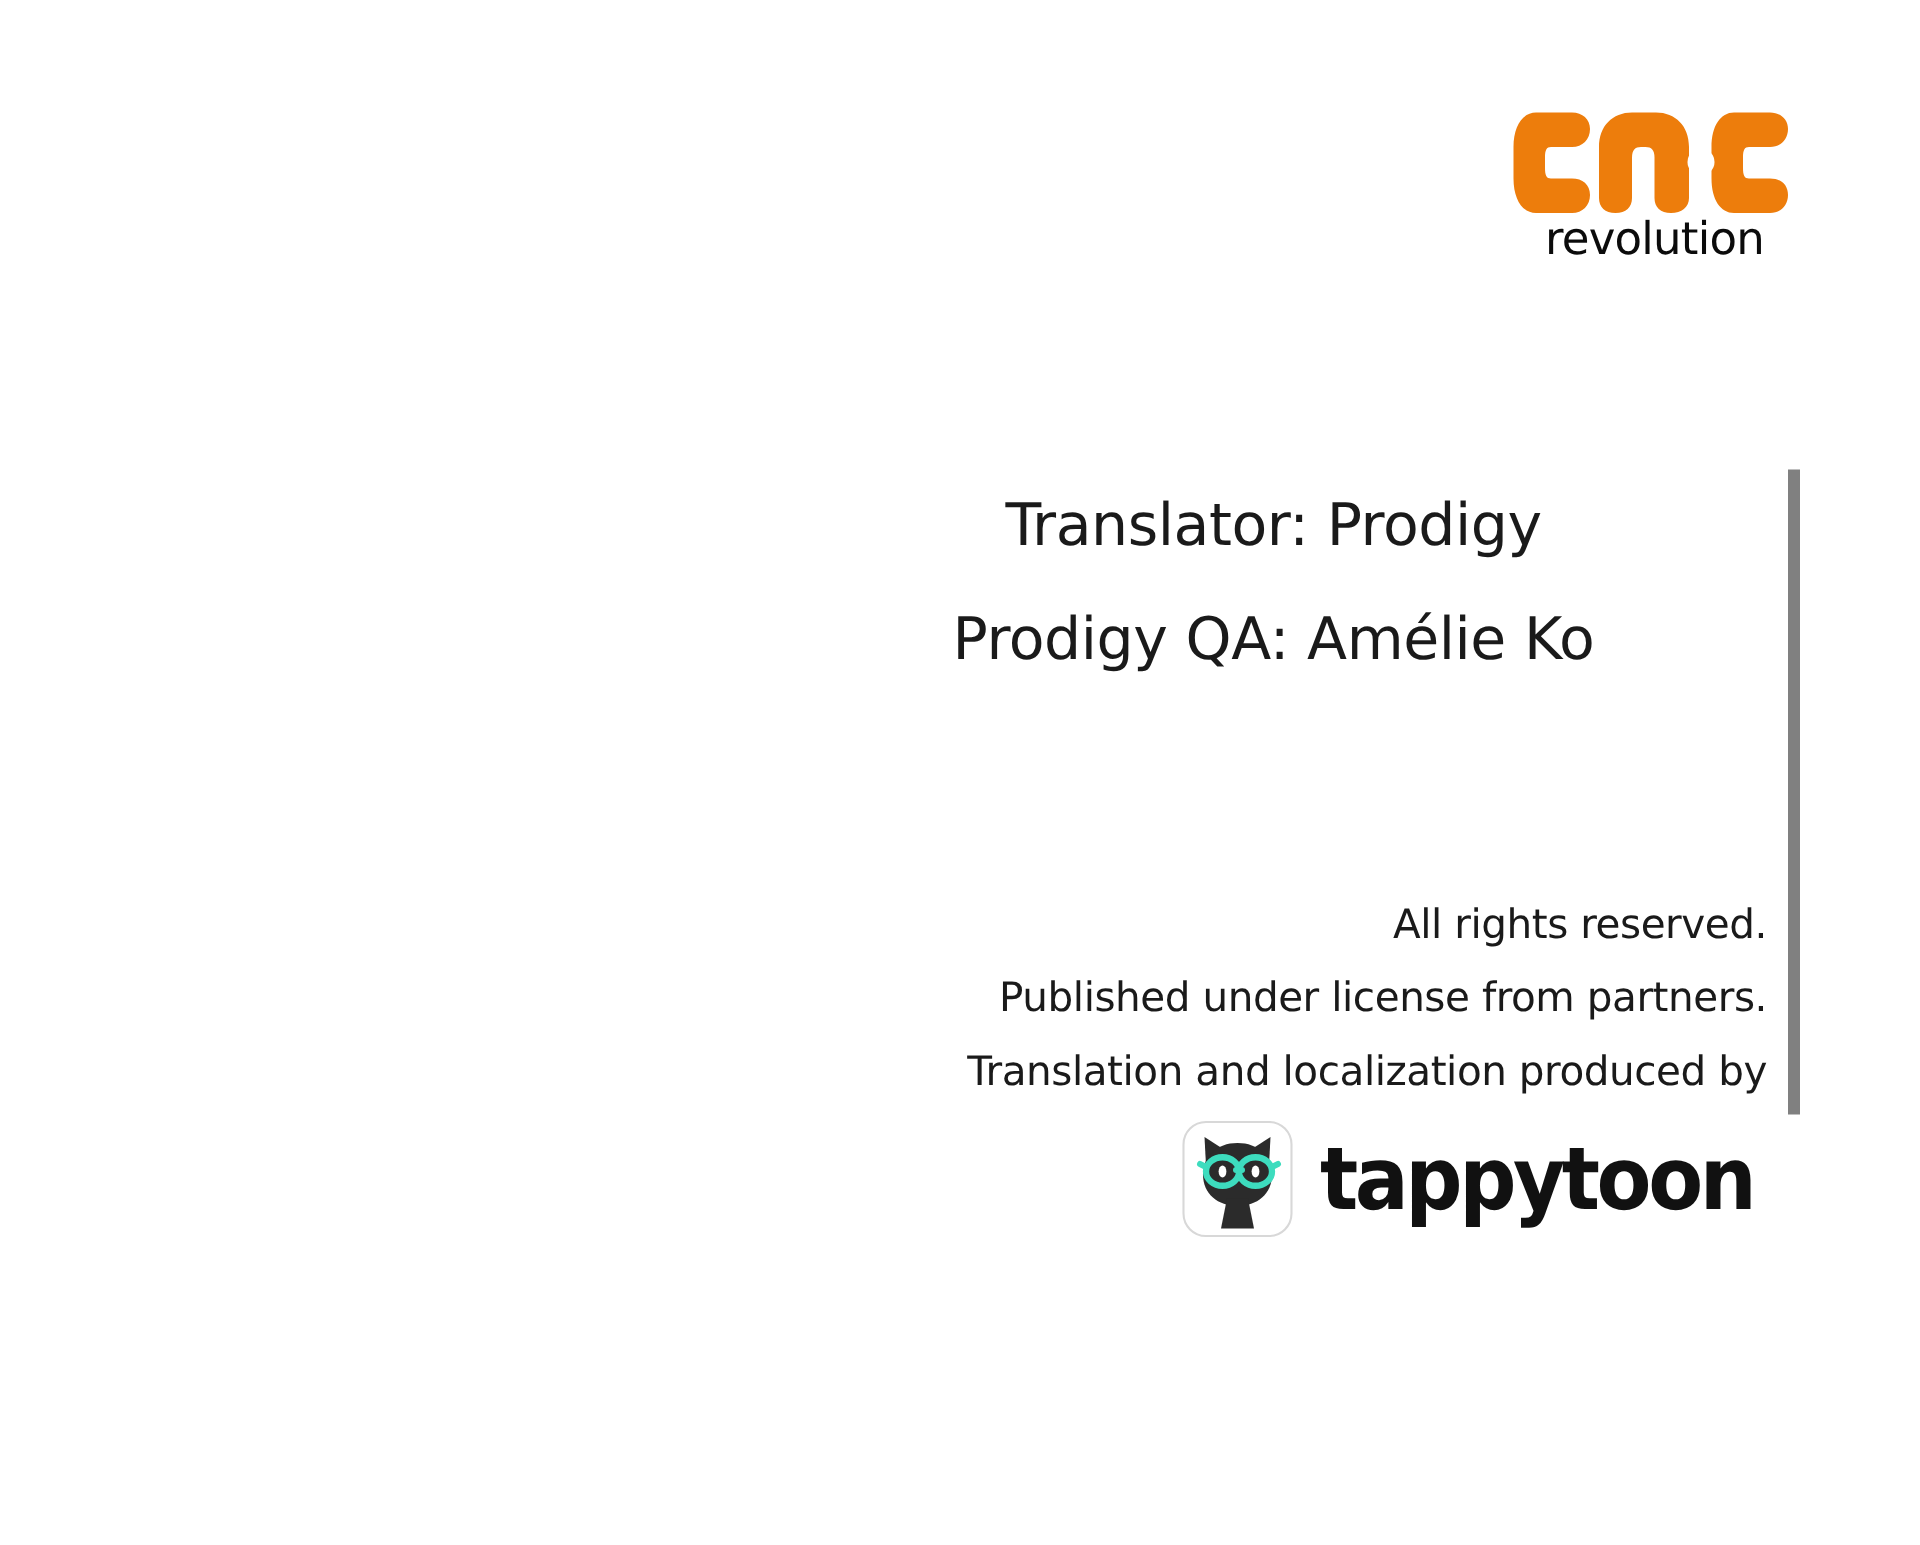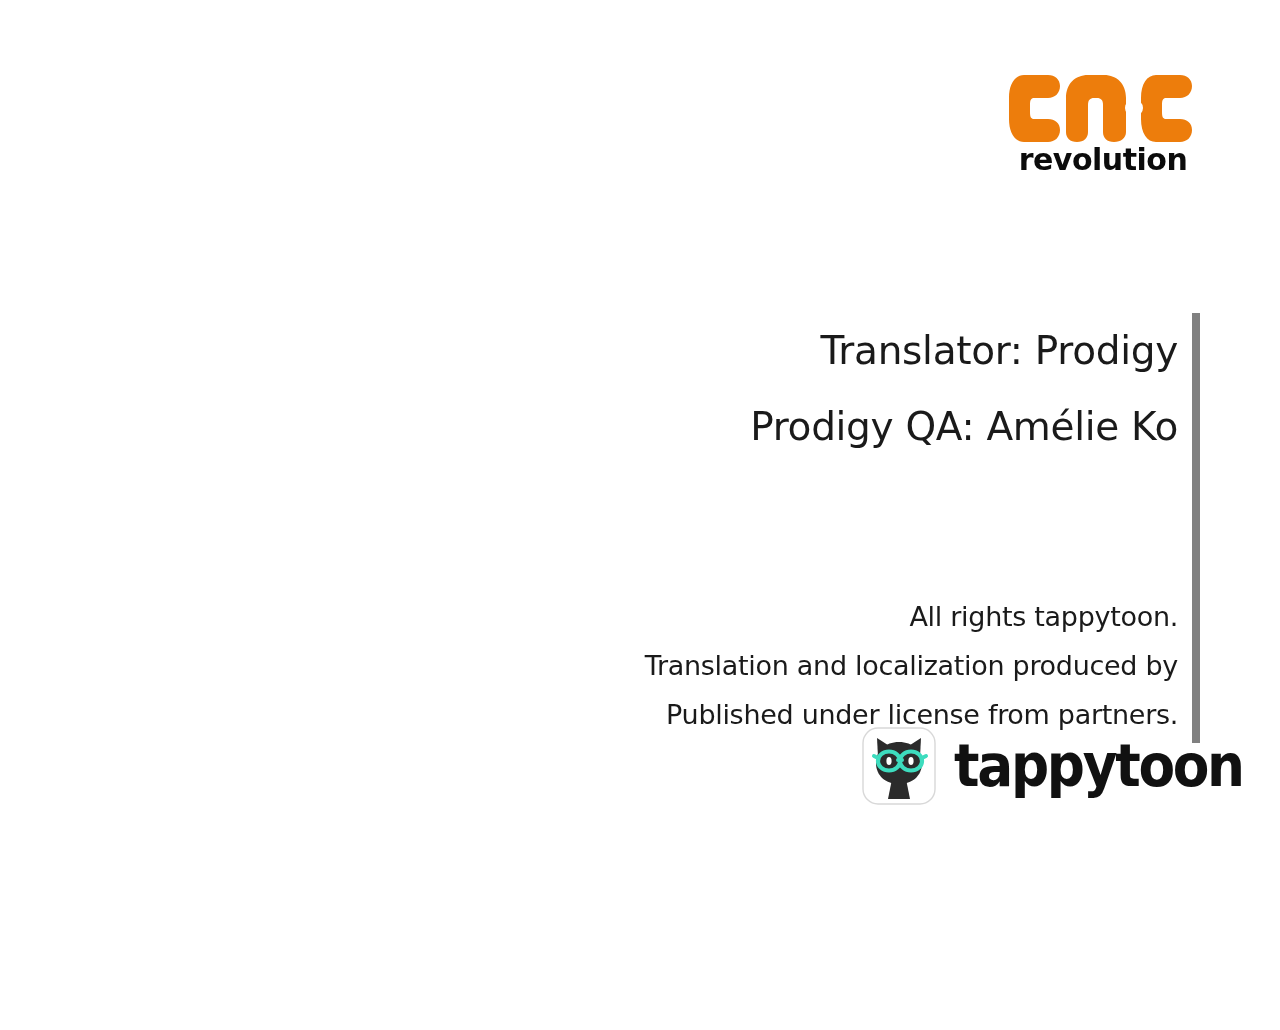--- a/index.html
+++ b/index.html
@@ -30,21 +30,21 @@
   .cnc-mark {
     display: block;
     width: 186px;
     height: 70px;
   }
   .cnc-word {
     display: block;
     width: 190px;
     text-align: center;
     font-family: "DejaVu Sans", sans-serif;
-    font-weight: bold;
+    font-weight: normal;
     font-size: 30px;
     letter-spacing: -0.5px;
     color: #0b0b0b;
     line-height: 34px;
     margin-top: 1px;
   }
 
   
   .gray-rule {
     position: absolute;
@@ -64,20 +64,21 @@
     text-align: right;
     color: #1a1a1a;
   }
   .credit-line {
     font-family: "DejaVu Sans", sans-serif;
     font-size: 39px;
     line-height: 76px;
     font-weight: 400;
     letter-spacing: -0.3px;
     white-space: nowrap;
+    text-align: center;
   }
 
   
   .legal {
     position: absolute;
     left: 520px;
     top: 592px;
     width: 658px;
     text-align: right;
     color: #1a1a1a;
@@ -88,25 +89,26 @@
     line-height: 49px;
     font-weight: 400;
     letter-spacing: -0.3px;
     white-space: nowrap;
   }
 
   
   .tappytoon {
     position: absolute;
     left: 862px;
-    top: 724px;
+    top: 744px;
     width: 332px;
     height: 84px;
     display: flex;
     align-items: center;
+    justify-content: flex-end;
   }
   .tappytoon-badge {
     width: 74px;
     height: 78px;
     flex: 0 0 auto;
   }
   .tappytoon-word {
     font-family: "DejaVu Sans", sans-serif;
     font-weight: bold;
     font-size: 58px;
@@ -138,23 +140,23 @@
   </div>
 
   <div class="gray-rule"></div>
 
   <div class="credits">
     <div class="credit-line">Translator: Prodigy</div>
     <div class="credit-line">Prodigy QA: Amélie Ko</div>
   </div>
 
   <div class="legal">
-    <div class="legal-line">All rights tappytoon.</div>
+    <div class="legal-line">All rights reserved.</div>
+    <div class="legal-line">Published under license from partners.</div>
     <div class="legal-line">Translation and localization produced by</div>
-    <div class="legal-line">Published under license from partners.</div>
   </div>
 
   <div class="tappytoon">
     <svg class="tappytoon-badge" viewBox="0 0 74 78" xmlns="http://www.w3.org/2000/svg">
       <rect x="1" y="1" width="72" height="76" rx="15" ry="15" fill="#ffffff" stroke="#d8d8d8" stroke-width="1.4"></rect>
 
       <path d="M16 30 L15 11 L29 20 Z" fill="#2b2b2b"></path>
       <path d="M58 30 L59 11 L45 20 Z" fill="#2b2b2b"></path>
       <path d="M37 15 C51 15 60 24 60 36 C60 49 50 57 37 57 C24 57 14 49 14 36 C14 24 23 15 37 15 Z" fill="#2b2b2b"></path>
 

